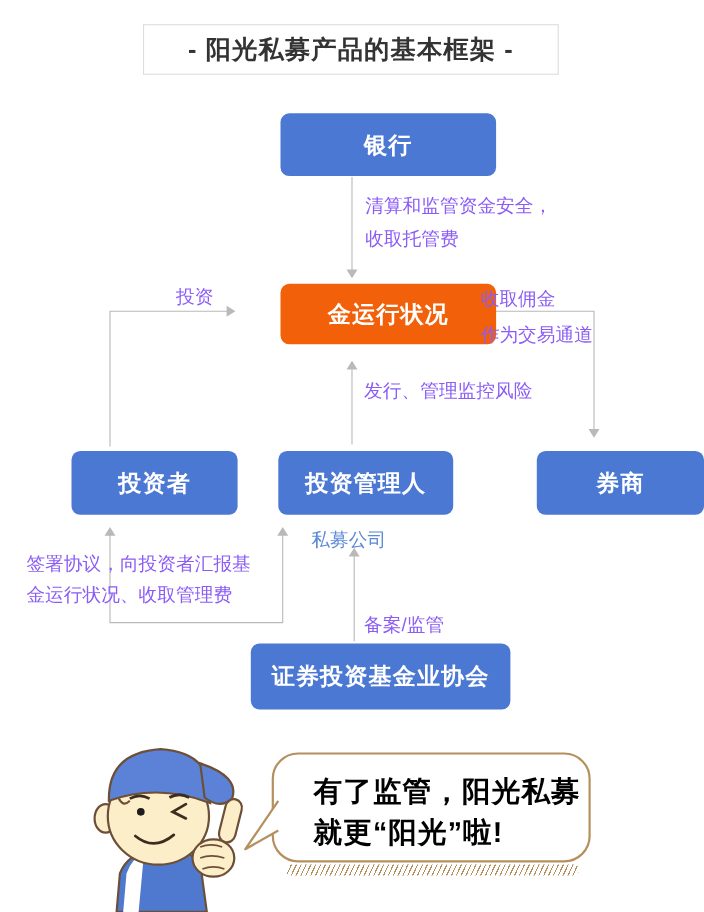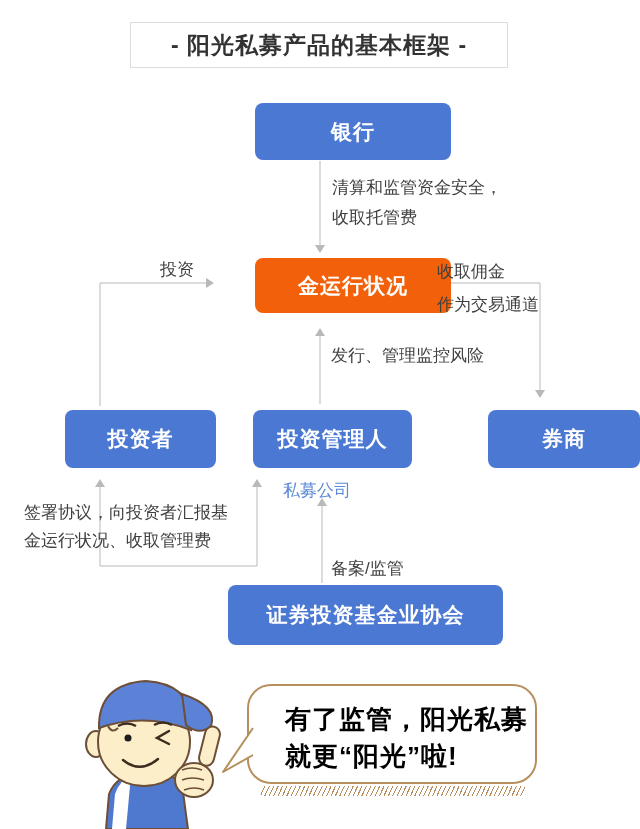--- a/index.html
+++ b/index.html
@@ -21,27 +21,27 @@
     color:#fff;font-weight:bold;font-size:21px;letter-spacing:1px;
     border-radius:8px;z-index:2;margin-left:33px;
   }
   .node.blue{background:#4b78d2;}
   .node.orange{background:#f2610a;}
   #node-bank{left:222px;top:103px;width:196px;height:57px;}
   #node-fund{left:222px;top:258px;width:196px;height:55px;}
   #node-investor{left:32px;top:410px;width:151px;height:58px;}
   #node-manager{left:220px;top:410px;width:159px;height:58px;}
   #node-broker{left:455px;top:410px;width:152px;height:58px;}
-  #node-association{left:195px;top:585px;width:275px;height:60px;}
+  #node-association{left:195px;top:585px;width:236px;height:60px;}
   
   #connectors{left:0;top:0;width:640px;height:829px;z-index:1;}
   #connectors polyline,#connectors line{fill:none;stroke:#b9b9b9;stroke-width:1;}
   #connectors polygon{fill:#b9b9b9;}
   
-  .edge-lbl{color:#404040;font-size:17px;line-height:30px;z-index:3;white-space:nowrap;}
+  .edge-lbl{color:#8b5cf6;font-size:17px;line-height:30px;z-index:3;white-space:nowrap;}
   #lbl-bank-fund{left:332px;top:173px;}
   #lbl-invest{left:160px;top:255px;}
   #lbl-fund-broker{left:437px;top:255px;line-height:33px;}
   #lbl-manager-fund{left:331px;top:341px;}
   #lbl-sign{left:24px;top:499px;line-height:28px;}
   #lbl-filing{left:331px;top:554px;}
   #lbl-note{left:283px;top:476px;color:#5c8ad6;}
   
   #bubble{
     left:247px;top:684px;width:290px;height:100px;box-sizing:border-box;

